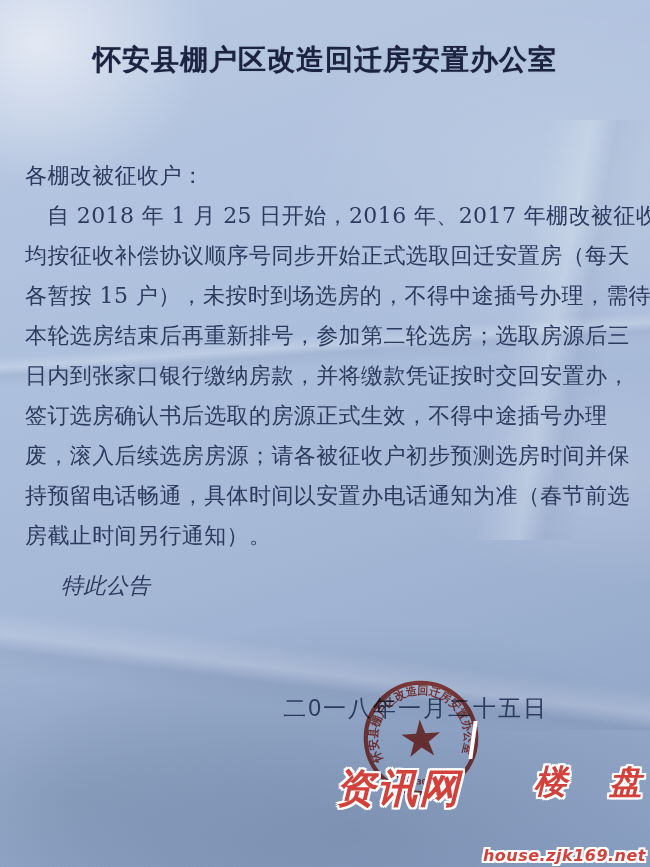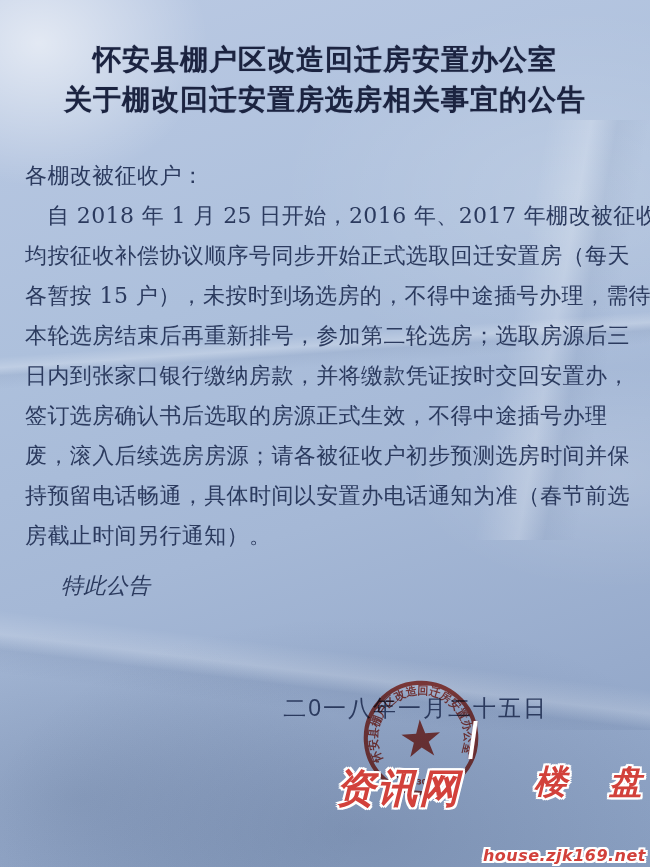--- a/index.html
+++ b/index.html
@@ -144,21 +144,20 @@
 <body>
 
 <div class="photo">
 
   <div class="crease crease-1"></div>
   <div class="crease crease-2"></div>
   <div class="crease crease-3"></div>
 
   <h1 class="title">
     <span class="title-line">怀安县棚户区改造回迁房安置办公室</span>
-    <span class="title-line">关于棚改回迁安置房选房相关事宜的公告</span>
   </h1>
 
   <div class="doc-body">
     <div class="line">各棚改被征收户：</div>
     <div class="line indent-para">自 2018 年 1 月 25 日开始，2016 年、2017 年棚改被征收户</div>
     <div class="line">均按征收补偿协议顺序号同步开始正式选取回迁安置房（每天</div>
     <div class="line">各暂按 15 户），未按时到场选房的，不得中途插号办理，需待</div>
     <div class="line">本轮选房结束后再重新排号，参加第二轮选房；选取房源后三</div>
     <div class="line">日内到张家口银行缴纳房款，并将缴款凭证按时交回安置办，</div>
     <div class="line">签订选房确认书后选取的房源正式生效，不得中途插号办理</div>

